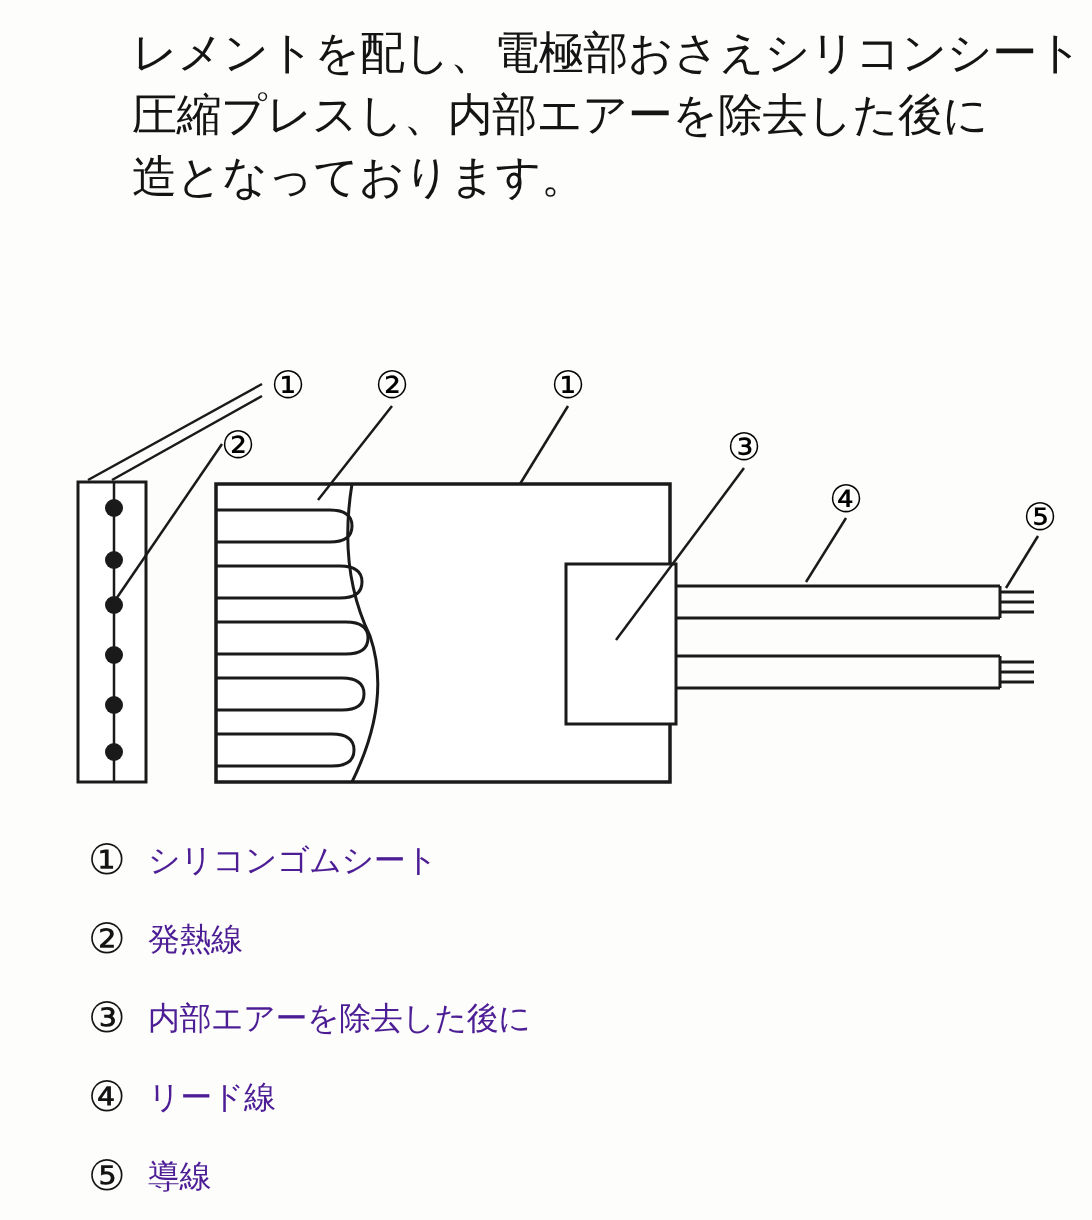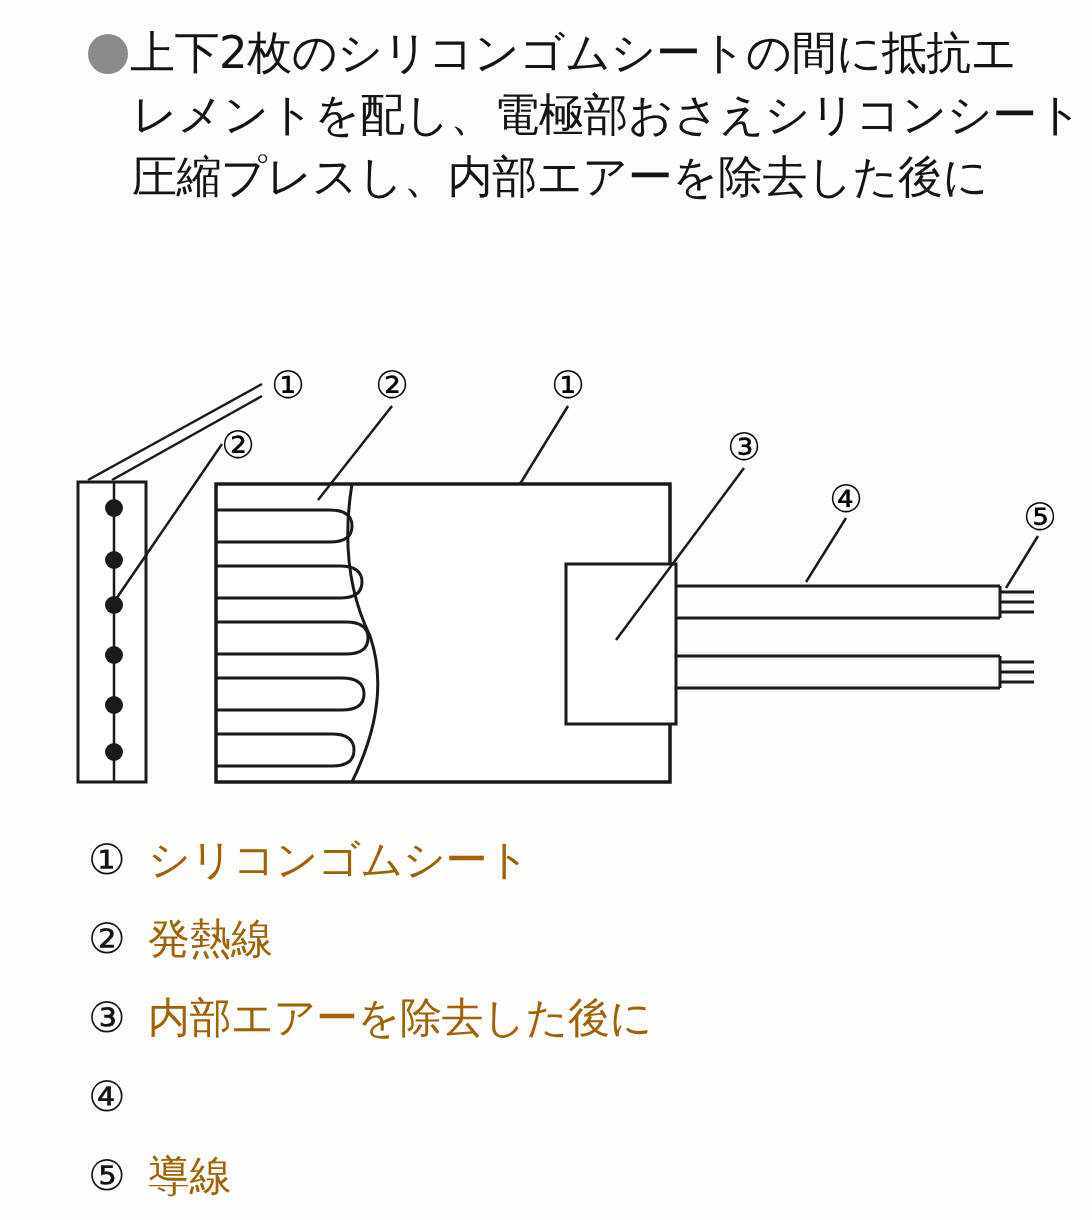--- a/index.html
+++ b/index.html
@@ -68,37 +68,35 @@
     height: 79px;
   }
   .legend-num {
     width: 60px;
     font-size: 42px;
     line-height: 1;
     color: #141414;
     flex: 0 0 auto;
   }
   .legend-label {
-    font-size: 42px;
+    font-size: 32px;
     line-height: 1;
     letter-spacing: -0.5px;
-    color: #a16207;
+    color: #4c1d95;
   }
 </style>
 </head>
 <body>
 
 <div class="page">
 
   <div class="intro">
-    <span class="intro-line">
-      <span class="bullet-dot"></span><span>上下2枚のシリコンゴムシートの間に抵抗エ</span>
-    </span>
     <span class="intro-line indent">レメントを配し、電極部おさえシリコンシート</span>
     <span class="intro-line indent">圧縮プレスし、内部エアーを除去した後に</span>
+    <span class="intro-line indent">造となっております。</span>
   </div>
 
   <div class="diagram">
     <svg width="1092" height="480" viewBox="0 0 1092 480" xmlns="http://www.w3.org/2000/svg">
 
       <g>
         <rect x="78" y="142" width="68" height="300" fill="#ffffff" stroke="#1a1a1a" stroke-width="3"></rect>
 
         <line x1="114" y1="142" x2="114" y2="442" stroke="#1a1a1a" stroke-width="2.5"></line>
 
@@ -200,20 +198,21 @@
     <div class="legend-row">
       <span class="legend-num">②</span>
       <span class="legend-label">発熱線</span>
     </div>
     <div class="legend-row">
       <span class="legend-num">③</span>
       <span class="legend-label">内部エアーを除去した後に</span>
     </div>
     <div class="legend-row">
       <span class="legend-num">④</span>
+      <span class="legend-label">リード線</span>
     </div>
     <div class="legend-row">
       <span class="legend-num">⑤</span>
       <span class="legend-label">導線</span>
     </div>
   </div>
 
 </div>
 
 </body></html>

